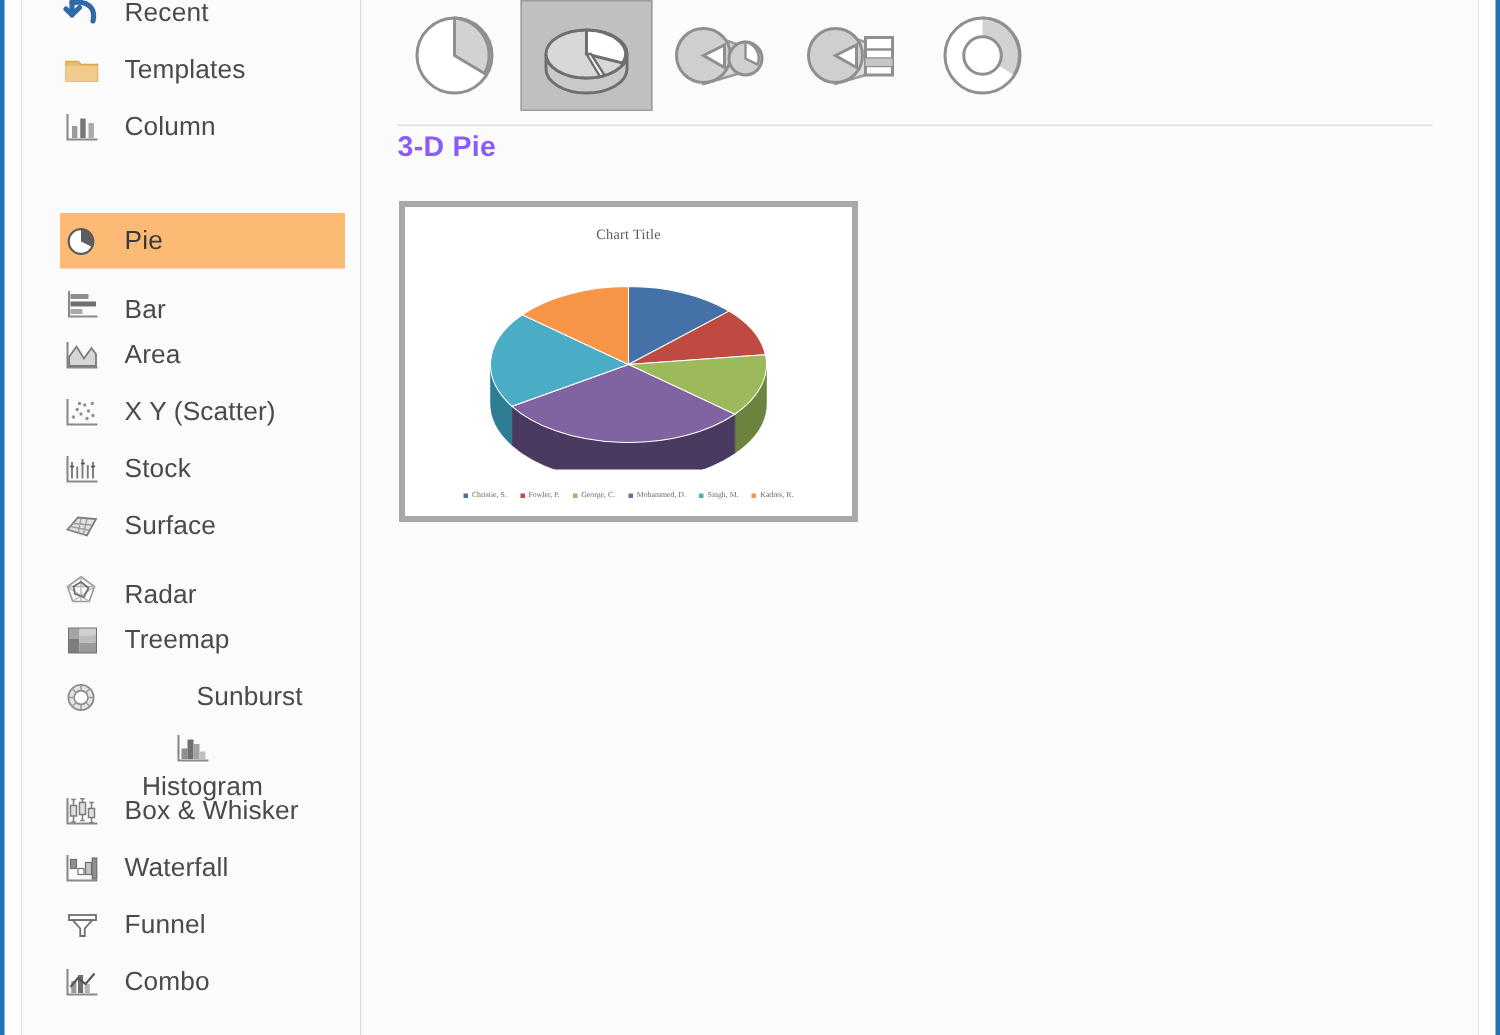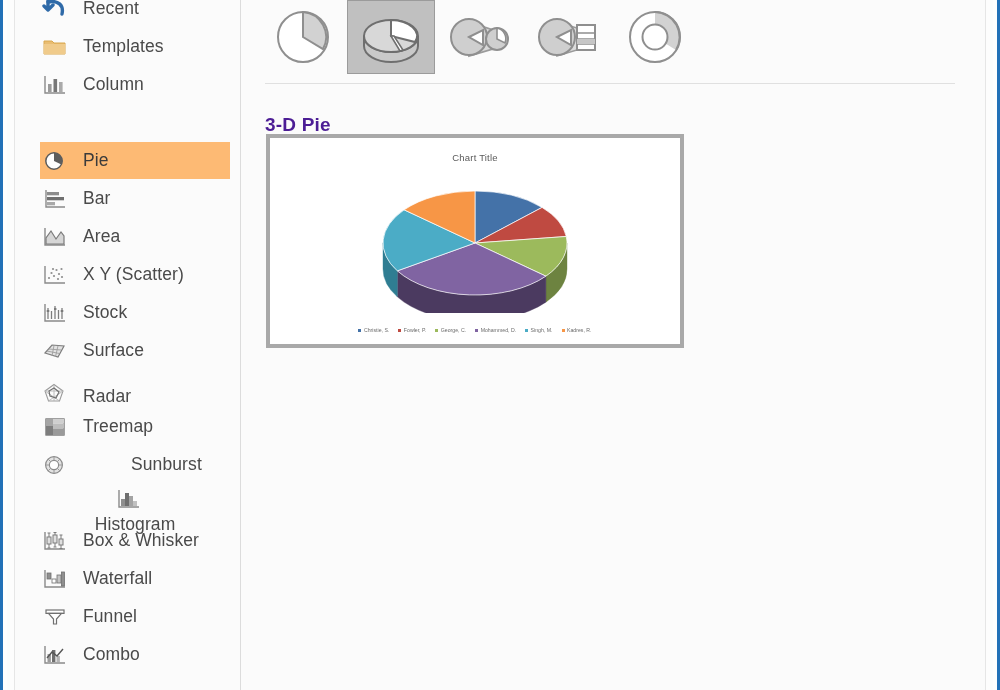--- a/index.html
+++ b/index.html
@@ -77,30 +77,31 @@
     border:1px solid #9b9b9b;
   }
   .type-btn svg{display:block;}
 
   .hrule{
     position:absolute;left:24px;right:30px;top:83px;height:1px;
     background:#e0e0e0;
   }
 
   .pane-title{
-    position:absolute;left:24px;top:114px;
-    font-size:19px;font-weight:bold;color:#4c1d95;
+    position:absolute;left:24px;top:88px;
+    font-size:19px;font-weight:bold;color:#8b5cf6;
     letter-spacing:0.2px;
   }
 
   .preview-frame{
-    position:absolute;left:25px;top:134px;width:418px;height:214px;
+    position:absolute;left:25px;top:134px;width:306px;height:214px;
     box-sizing:border-box;
     border:4px solid #a9a9a9;
     background:#ffffff;
+    font-family:Liberation Serif, serif;
   }
   .preview-inner{
     position:absolute;left:0;top:0;right:0;bottom:0;
     background:#ffffff;
     border:1px solid #ffffff;
   }
   .chart-title{
     position:absolute;left:0;right:0;top:13px;
     text-align:center;
     font-size:9.5px;color:#5a5a5a;
@@ -160,21 +161,21 @@
           </div>
           <div class="nav-item selected" style="top: 142px;">
             <span class="nav-ico">
               <svg width="26" height="22" viewBox="0 0 26 22">
                 <circle cx="12" cy="11" r="8.2" fill="#ffffff" stroke="#5d5d5d" stroke-width="1.5"></circle>
                 <path d="M12 11 L12 2.8 A8.2 8.2 0 0 1 19.4 14.6 Z" fill="#5d5d5d"></path>
               </svg>
             </span>
             <span class="nav-label">Pie</span>
           </div>
-          <div class="nav-item" style="top: 180px;">
+          <div class="nav-item" style="top: 180px; align-items: flex-end;">
             <span class="nav-ico">
               <svg width="26" height="22" viewBox="0 0 26 22">
                 <path d="M4 2 V19 H23" fill="none" stroke="#8a8a8a" stroke-width="1.4"></path>
                 <rect x="5" y="4" width="12" height="3.3" fill="#8c8c8c"></rect>
                 <rect x="5" y="9" width="17" height="3.3" fill="#6f6f6f"></rect>
                 <rect x="5" y="14" width="8" height="3.3" fill="#a8a8a8"></rect>
               </svg>
             </span>
             <span class="nav-label">Bar</span>
           </div>

